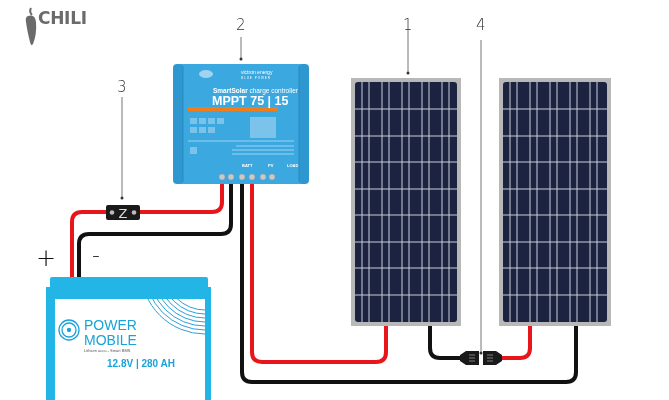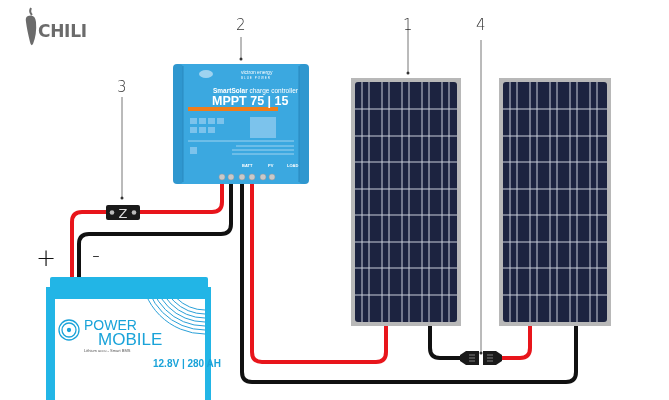--- a/index.html
+++ b/index.html
@@ -12,21 +12,21 @@
   .bat-text{position:absolute;color:#1aa3d9;font-family:"Liberation Sans",sans-serif;}
 </style>
 </head>
 <body>
 
 <div class="logo">
   <svg width="20" height="42" viewBox="0 0 20 42">
     <path d="M9 2 Q7 6 10 9" stroke="#6b6b6b" stroke-width="2" fill="none"></path>
     <path d="M6 10 Q13 8 14 16 Q15 28 11 38 Q9 41 8 36 Q5 24 4 16 Q3 11 6 10Z" fill="#6b6b6b"></path>
   </svg>
-  <div class="logo-text" style="top:16px;">CHILI</div>
+  <div class="logo-text" style="top:3px;">CHILI</div>
 </div>
 
 <svg width="669" height="400" viewBox="0 0 669 400">
 
   <g stroke="#777" stroke-width="1">
     <line x1="241" y1="37" x2="241" y2="58"></line>
     <line x1="408" y1="29" x2="408" y2="72"></line>
     <line x1="122" y1="97" x2="122" y2="198"></line>
     <line x1="481" y1="40" x2="481" y2="354"></line>
   </g>
@@ -191,15 +191,15 @@
 
 <div class="ctrl-text" style="left:216px;top:69px;font-size:5px;">victron energy</div>
 <div class="ctrl-text" style="left:216px;top:76px;font-size:3px;letter-spacing:1px;">BLUE POWER</div>
 <div class="ctrl-text" style="left:188px;top:87px;font-size:6.5px;"><b>SmartSolar</b><span> charge controller</span></div>
 <div class="ctrl-text" style="left:187px;top:94px;font-size:12.5px;font-weight:bold;">MPPT 75 | 15</div>
 <div class="ctrl-text" style="left:217px;top:163px;font-size:4px;font-weight:bold;">BATT</div>
 <div class="ctrl-text" style="left:243px;top:163px;font-size:4px;font-weight:bold;">PV</div>
 <div class="ctrl-text" style="left:262px;top:163px;font-size:4px;font-weight:bold;">LOAD</div>
 
 <div class="bat-text" style="left:84px;top:318px;font-size:14px;line-height:14px;">POWER</div>
-<div class="bat-text" style="left:84px;top:333px;font-size:17px;line-height:14px;margin-left:14px;">MOBILE</div>
+<div class="bat-text" style="left:84px;top:333px;font-size:14px;line-height:14px;">MOBILE</div>
 <div class="bat-text" style="left:84px;top:348px;font-size:4px;color:#555;">Lithium accu - Smart BMS</div>
-<div class="bat-text" style="left:107px;top:358px;font-size:10px;font-weight:bold;margin-left:46px;">12.8V | 280 AH</div>
+<div class="bat-text" style="left:107px;top:358px;font-size:10px;font-weight:bold;">12.8V | 280 AH</div>
 
 </body></html>

